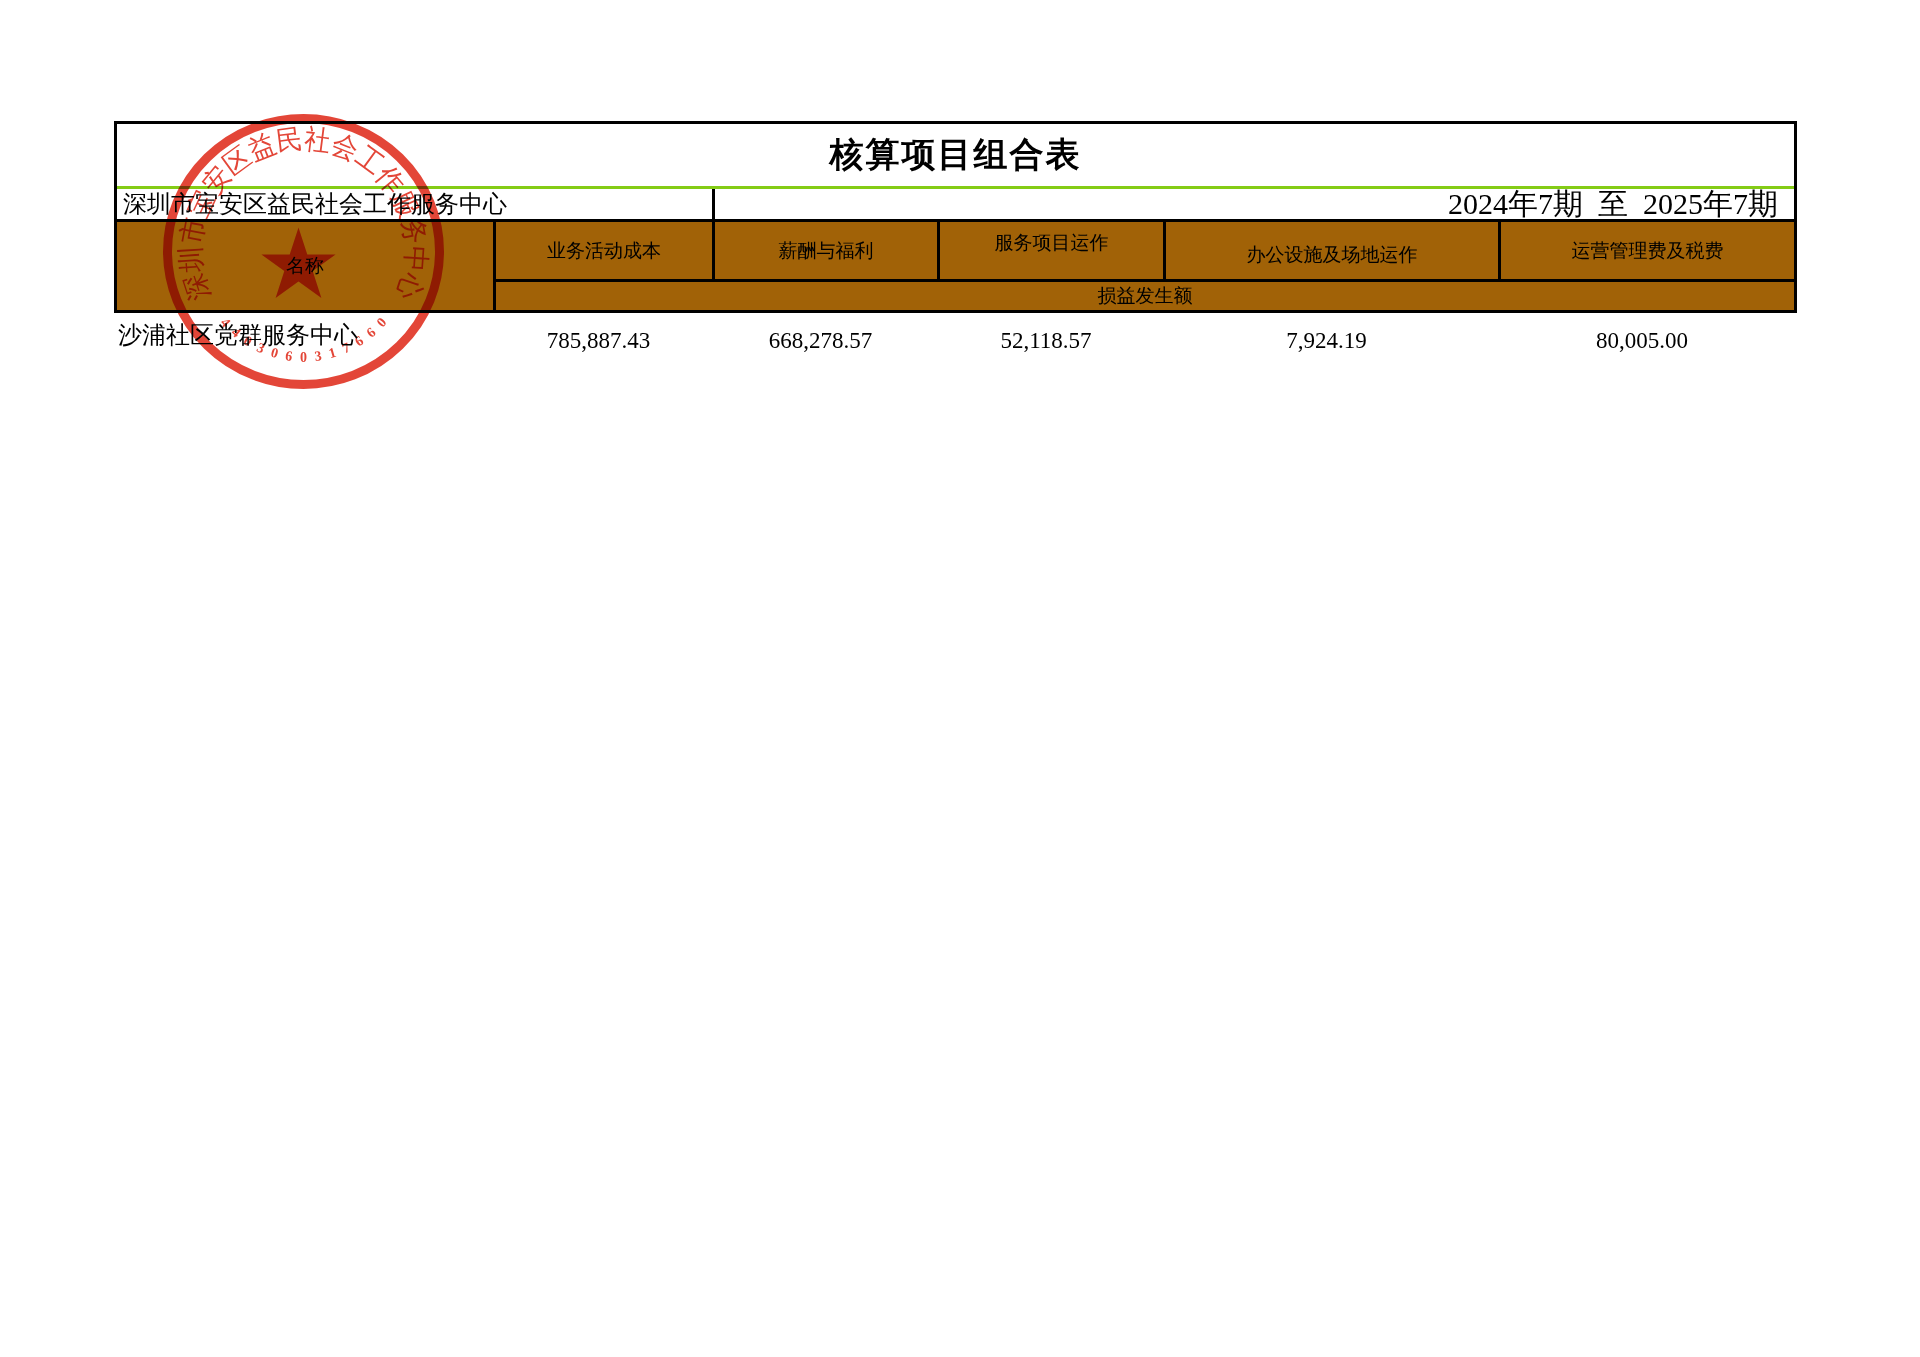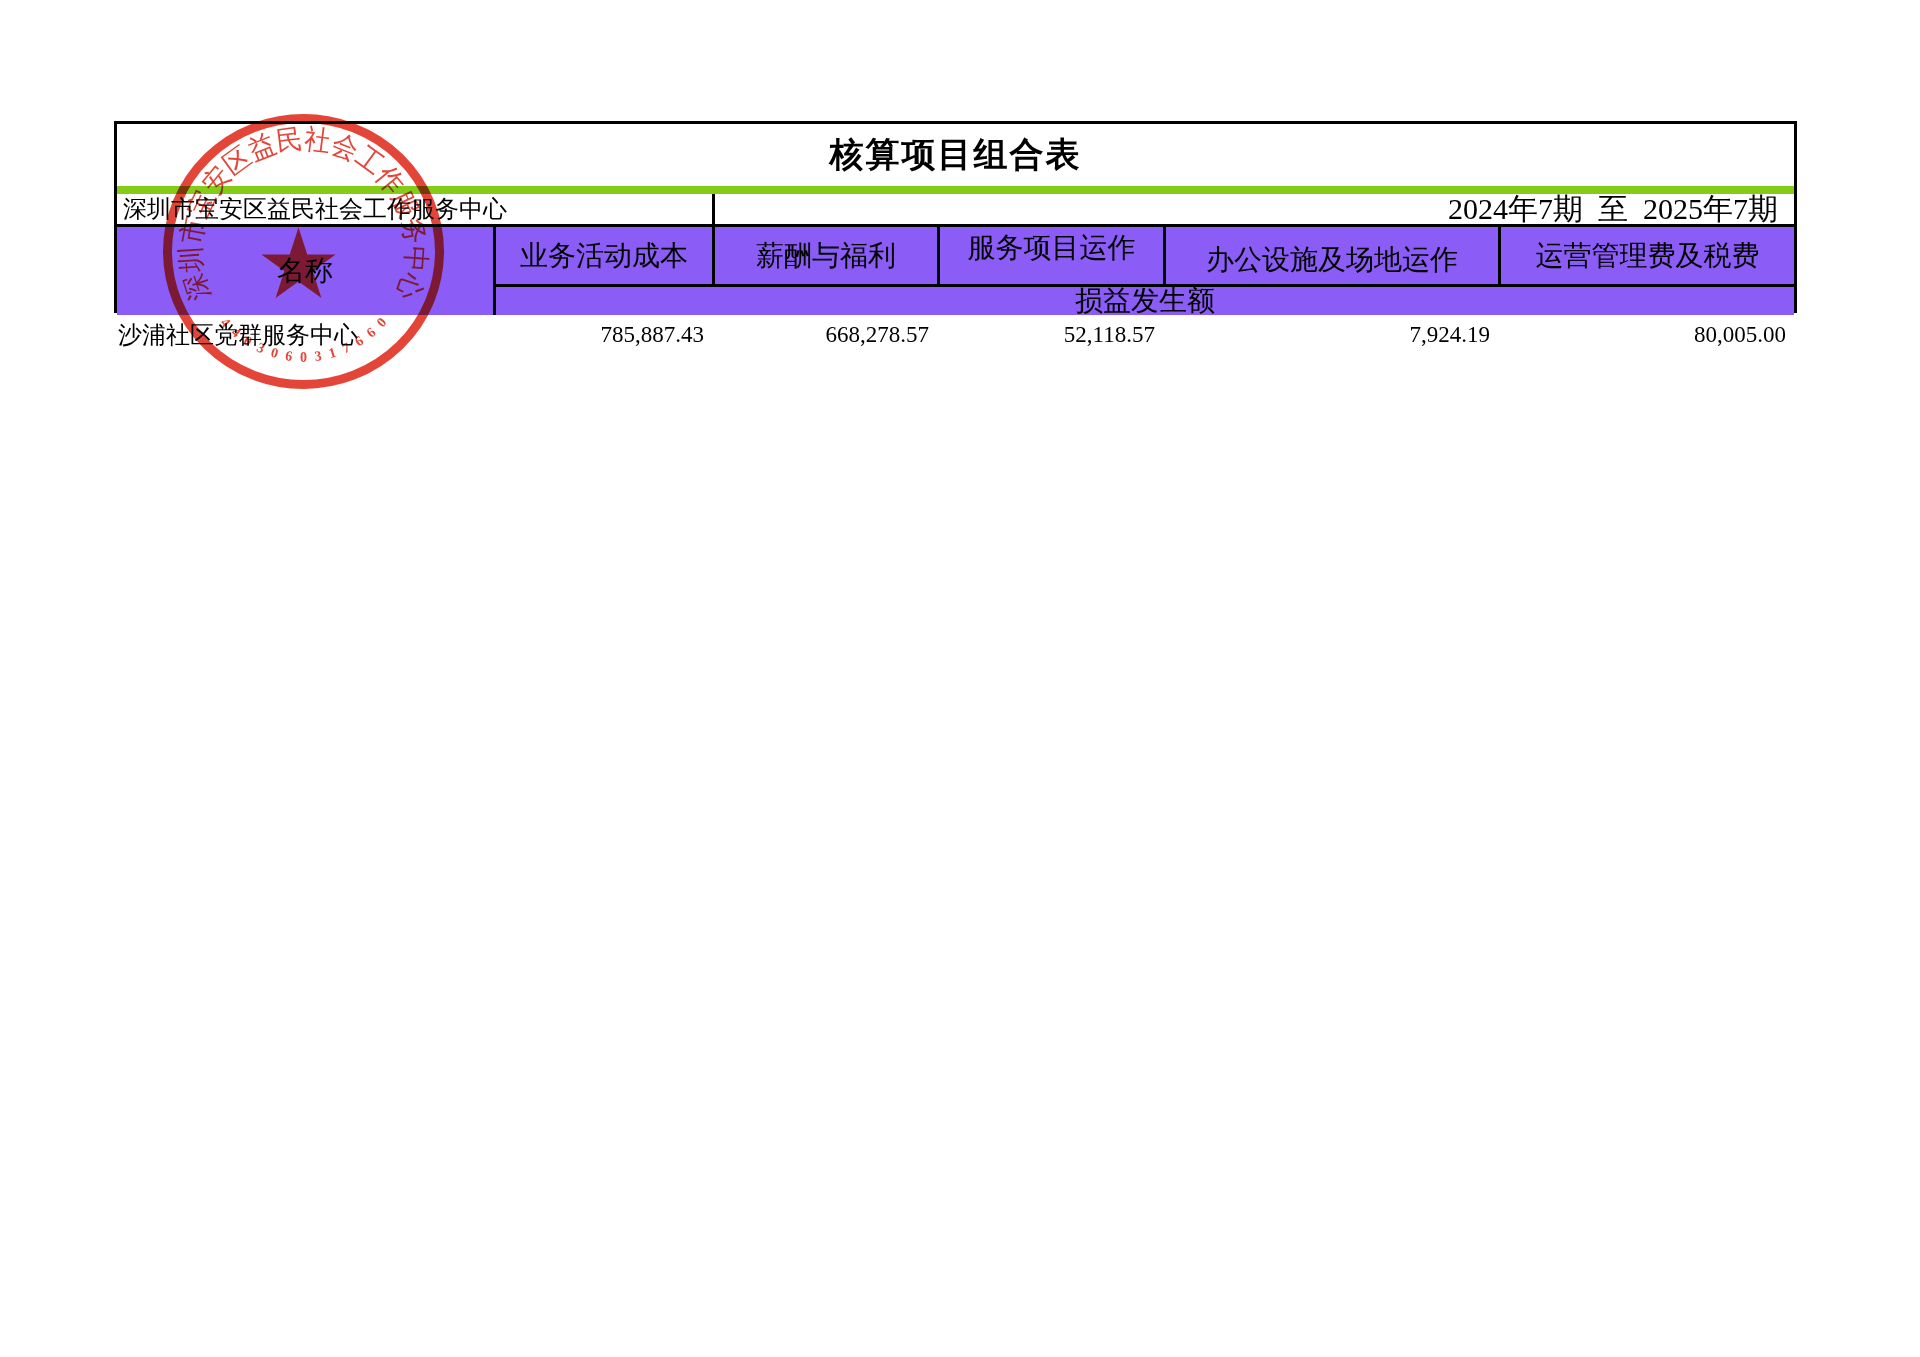--- a/index.html
+++ b/index.html
@@ -10,44 +10,44 @@
     font-family:"Liberation Serif","DejaVu Serif",serif;
     color:#000;
     overflow:hidden;
   }
   .frame{
     position:absolute;left:114px;top:121px;
     width:1677px;height:186px;
     border:3px solid #000;
   }
   .row-title{
-    height:62px;border-bottom:8px solid #84cc16;
+    height:62px;border-bottom:3px solid #84cc16;
     display:flex;align-items:center;justify-content:center;
   }
   .title-text{font-size:34px;font-weight:bold;letter-spacing:2px;}
   .row-org{
     position:relative;height:30px;border-bottom:3px solid #000;
     font-size:24px;line-height:30px;
   }
   .org-name{position:absolute;left:6px;top:0;white-space:nowrap;}
   .org-period{position:absolute;right:16px;top:0;white-space:pre;font-size:30px;}
   .org-divider{position:absolute;left:595px;top:0;width:3px;height:30px;background:#000;}
-  .grid-block{position:relative;height:88px;background:#8b5cf6;font-size:28px;}
+  .grid-block{position:relative;height:88px;background:#a16207;font-size:19px;}
   .vline{position:absolute;top:0;width:3px;background:#000;}
   .hline{position:absolute;height:3px;background:#000;}
   .cell{
     position:absolute;display:flex;align-items:center;justify-content:center;
     white-space:nowrap;
   }
   .data-row{
     position:absolute;left:114px;top:320px;width:1683px;height:30px;
     font-size:23px;line-height:30px;
   }
   .data-name-cell{position:absolute;left:4px;top:0;font-size:24px;white-space:nowrap;}
-  .val{position:absolute;top:0;text-align:right;padding-right:8px;box-sizing:border-box;white-space:nowrap;}
+  .val{position:absolute;top:6px;text-align:center;padding-right:8px;box-sizing:border-box;white-space:nowrap;}
   .v0{left:379px;width:219px;}
   .v1{left:598px;width:225px;}
   .v2{left:823px;width:226px;}
   .v3{left:1049px;width:335px;}
   .v4{left:1384px;width:296px;}
   .stamp{
     position:absolute;left:162px;top:113px;width:283px;height:277px;
     mix-blend-mode:multiply;opacity:0.95;
   }
 </style>

